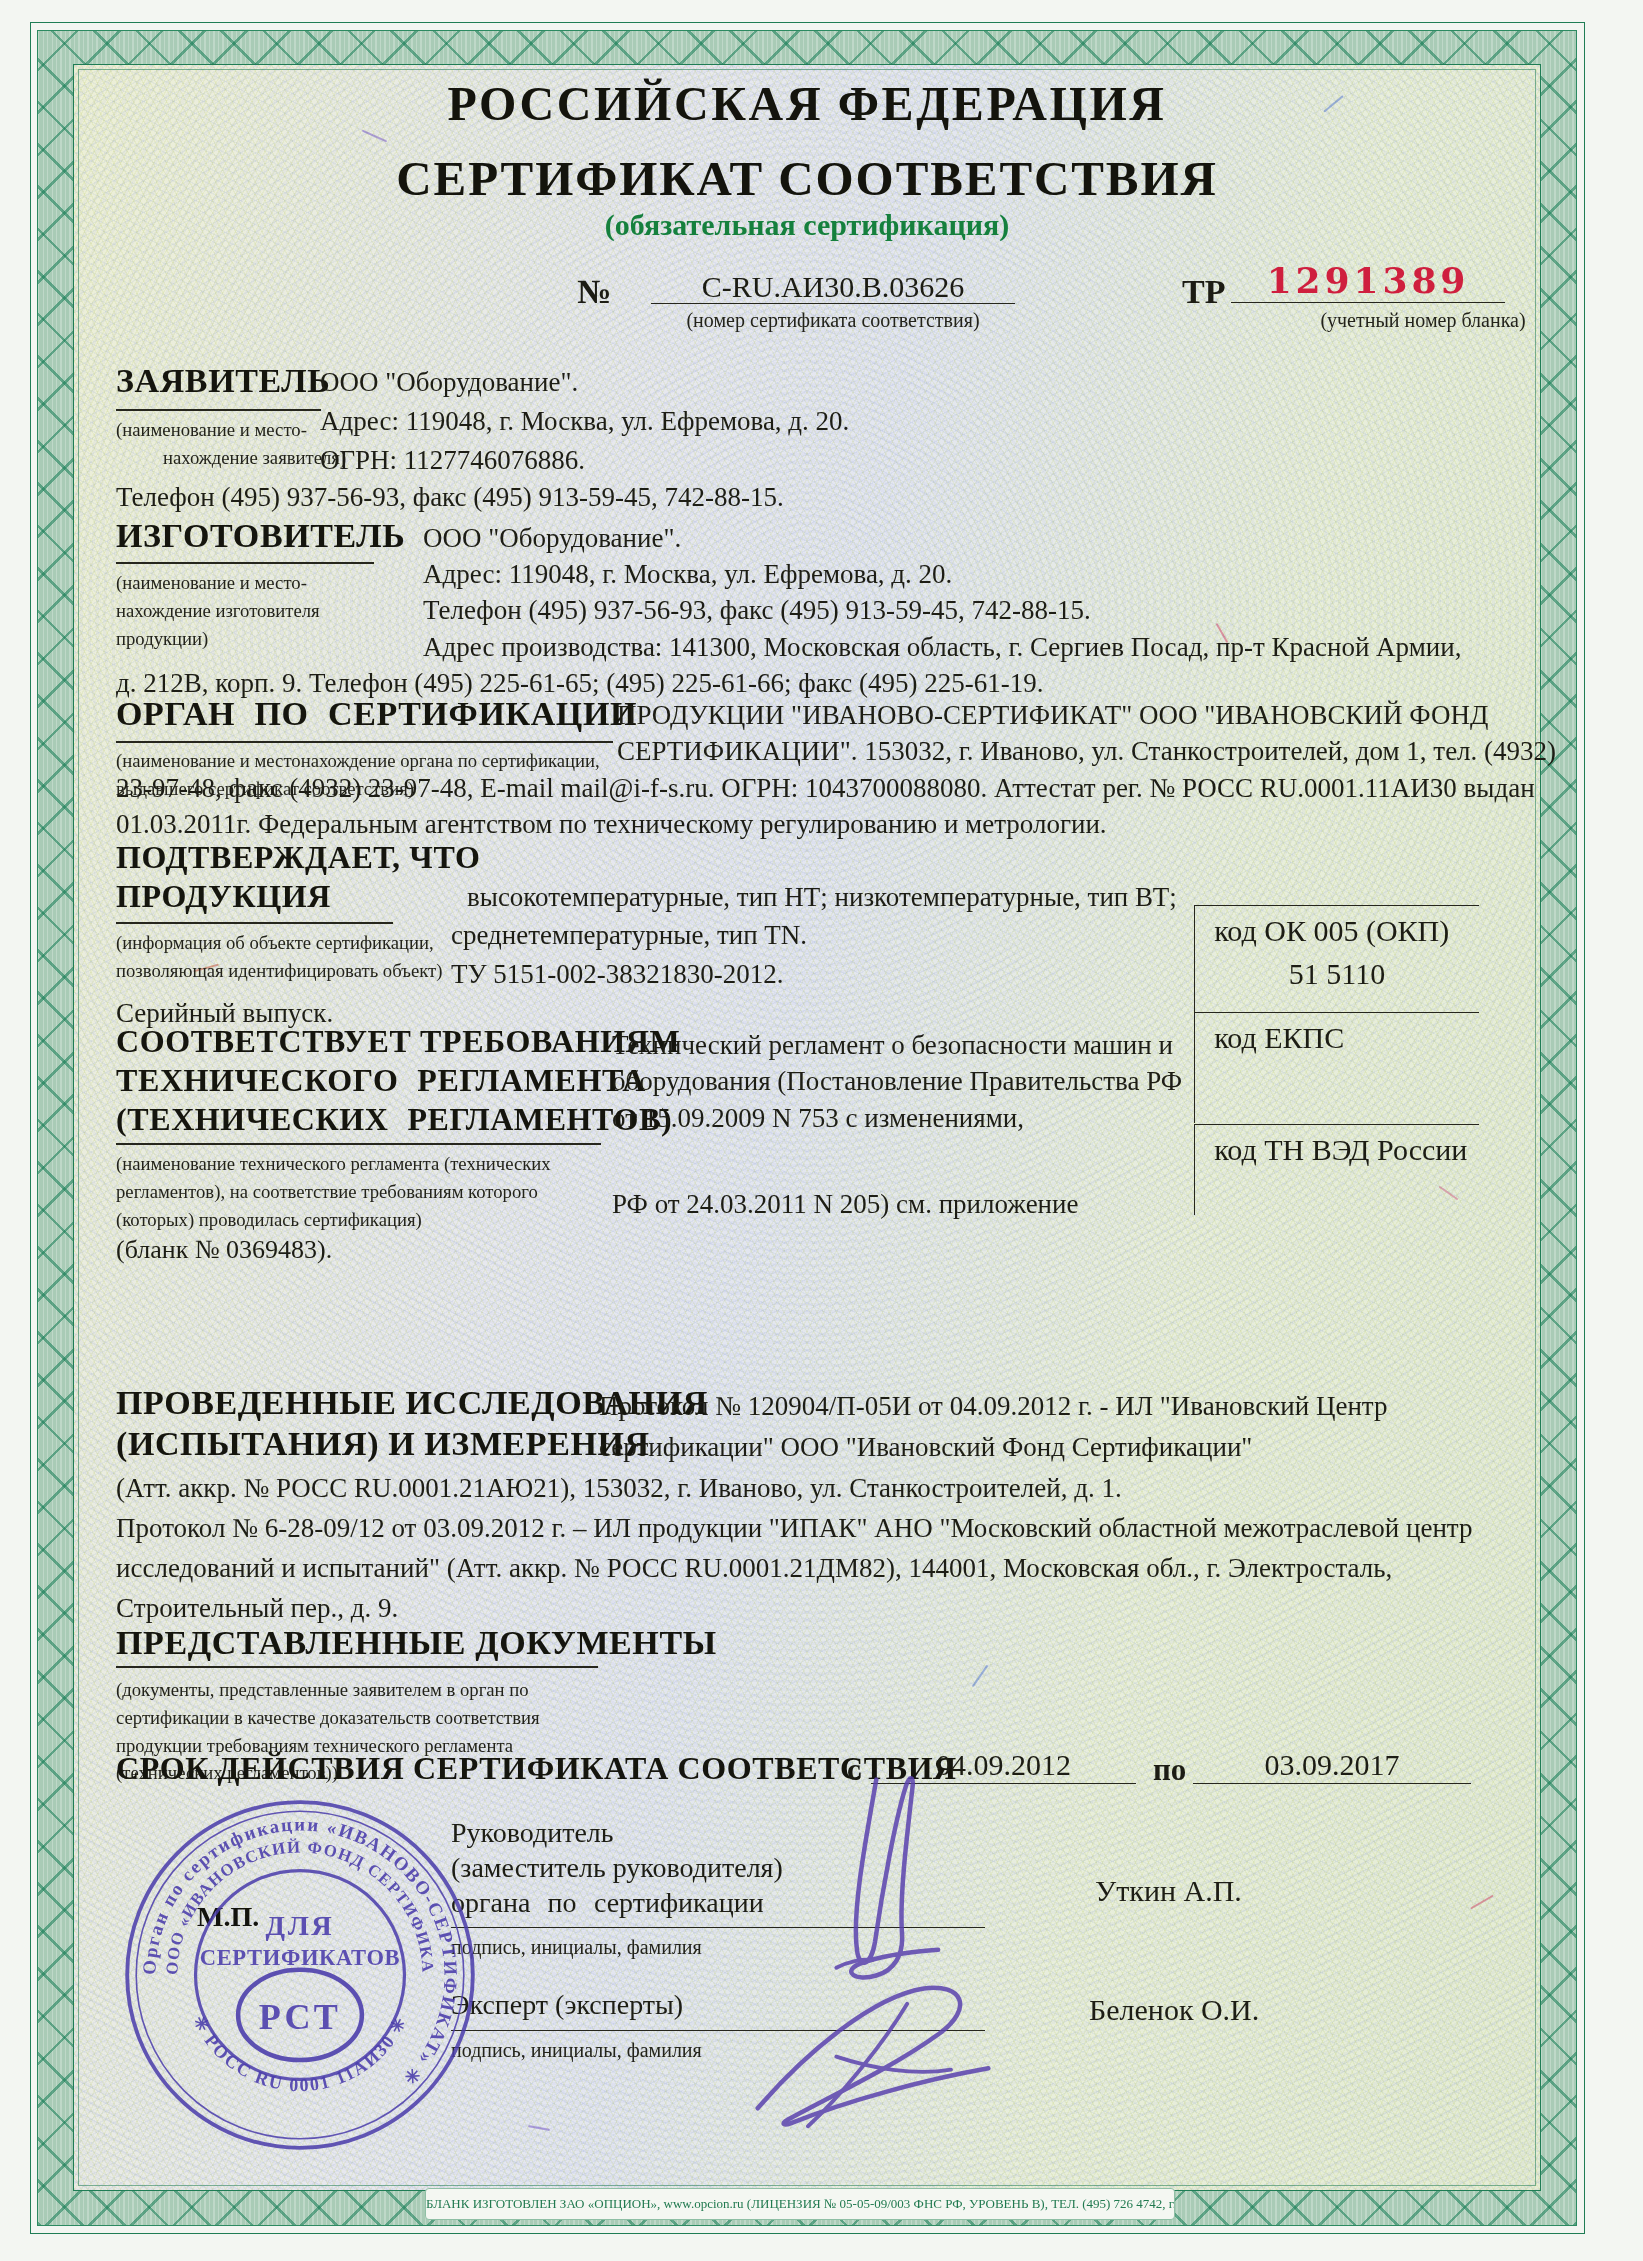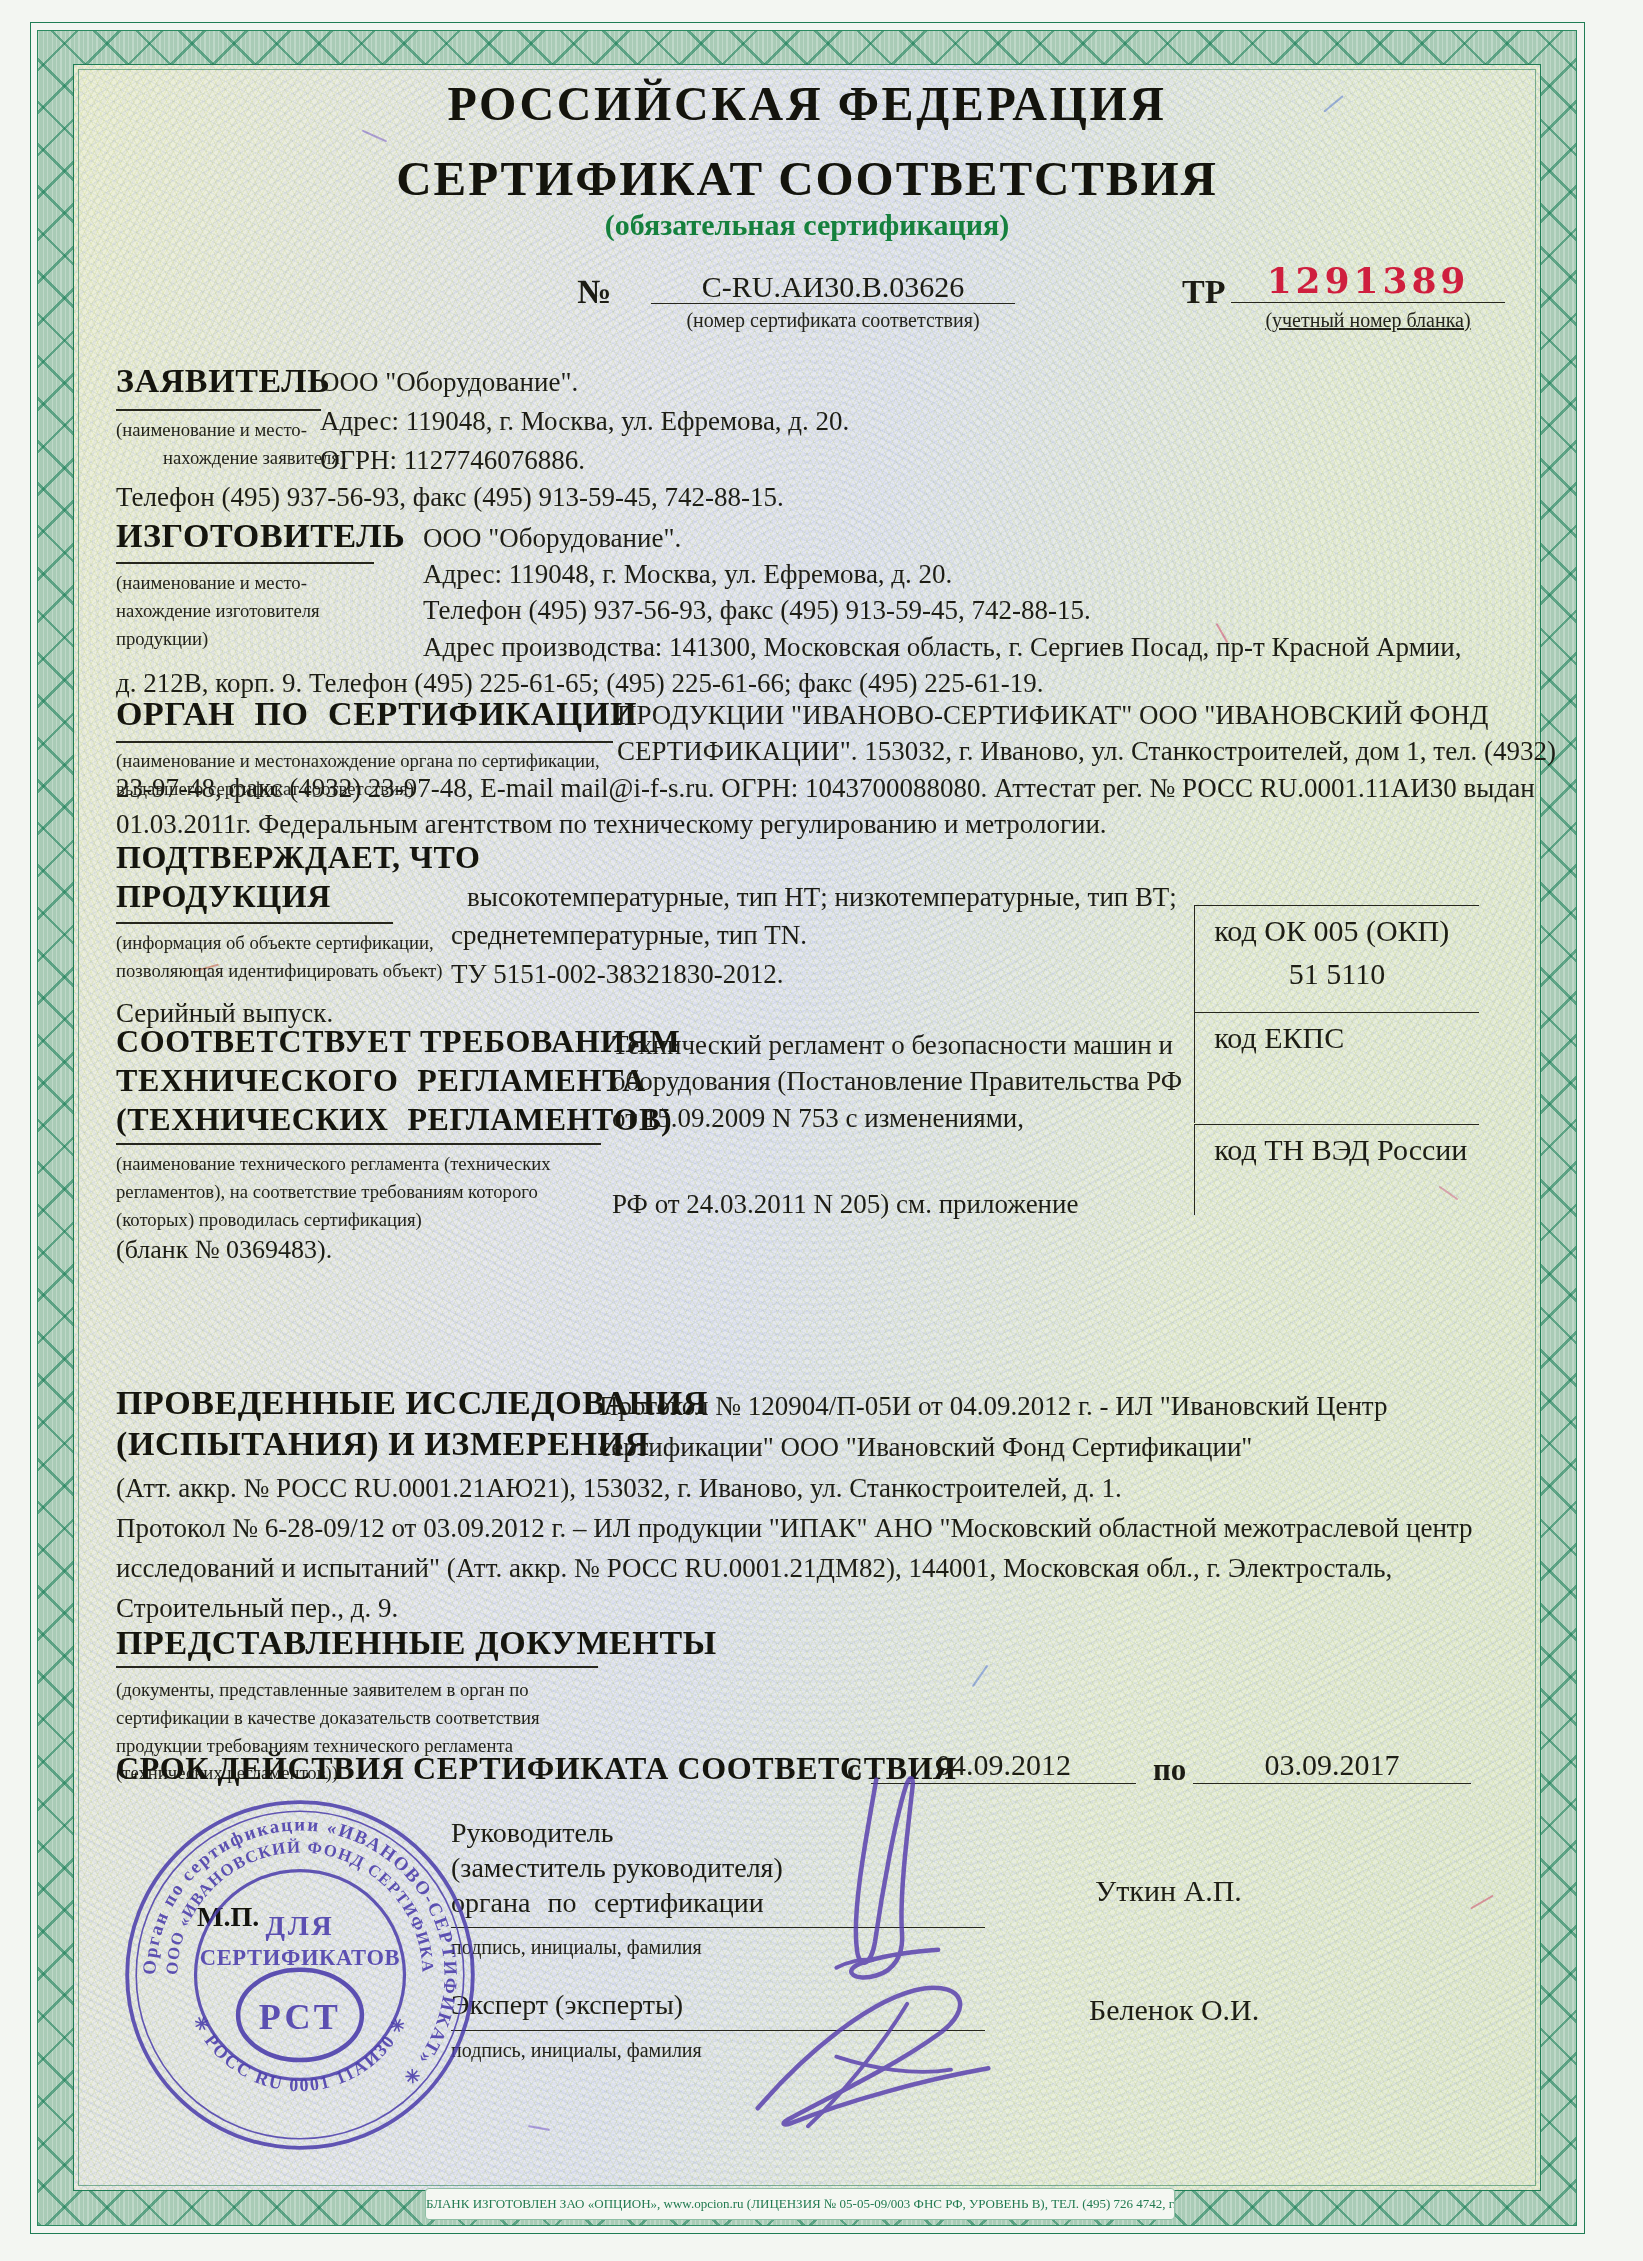--- a/index.html
+++ b/index.html
@@ -76,21 +76,21 @@
   <div class="abs ctr t1" style="top:76px;">РОССИЙСКАЯ ФЕДЕРАЦИЯ</div>
   <div class="abs ctr t2" style="top:150px;">СЕРТИФИКАТ СООТВЕТСТВИЯ</div>
   <div class="abs ctr t3" style="top:208px;">(обязательная сертификация)</div>
 
   <div class="abs" style="left:577px;top:273px;font-size:34px;font-weight:bold;">№</div>
   <div class="abs field" style="left:651px;top:267px;width:364px;height:36px;font-size:30px;line-height:39px;">C-RU.АИ30.В.03626</div>
   <div class="abs capc" style="left:651px;top:309px;width:364px;text-align:center;">(номер сертификата соответствия)</div>
 
   <div class="abs" style="left:1182px;top:273px;font-size:34px;font-weight:bold;">ТР</div>
   <div class="abs field num-red" style="left:1231px;top:256px;width:274px;height:46px;line-height:48px;">1291389</div>
-  <div class="abs capc" style="left:1231px;top:309px;width:274px;text-align:center;text-decoration:underline;">(учетный номер бланка)</div>
+  <div class="abs capc" style="left:1286px;top:309px;width:274px;text-align:center;">(учетный номер бланка)</div>
 
   <div class="abs sh" style="left:116px;top:362px;">ЗАЯВИТЕЛЬ</div>
   <div class="abs rule" style="left:116px;top:409px;width:205px;"></div>
   <div class="abs cap" style="left:116px;top:419px;">(наименование и место-</div>
   <div class="abs cap" style="left:116px;top:447px;padding-left:47px;">нахождение  заявителя)</div>
   <div class="abs body-l" style="left:320px;top:367px;">ООО "Оборудование".</div>
   <div class="abs body-l" style="left:320px;top:406px;">Адрес: 119048, г. Москва, ул. Ефремова, д. 20.</div>
   <div class="abs body-l" style="left:320px;top:445px;">ОГРН: 1127746076886.</div>
   <div class="abs body-l" style="left:116px;top:482px;">Телефон (495) 937-56-93, факс (495) 913-59-45, 742-88-15.</div>
 

